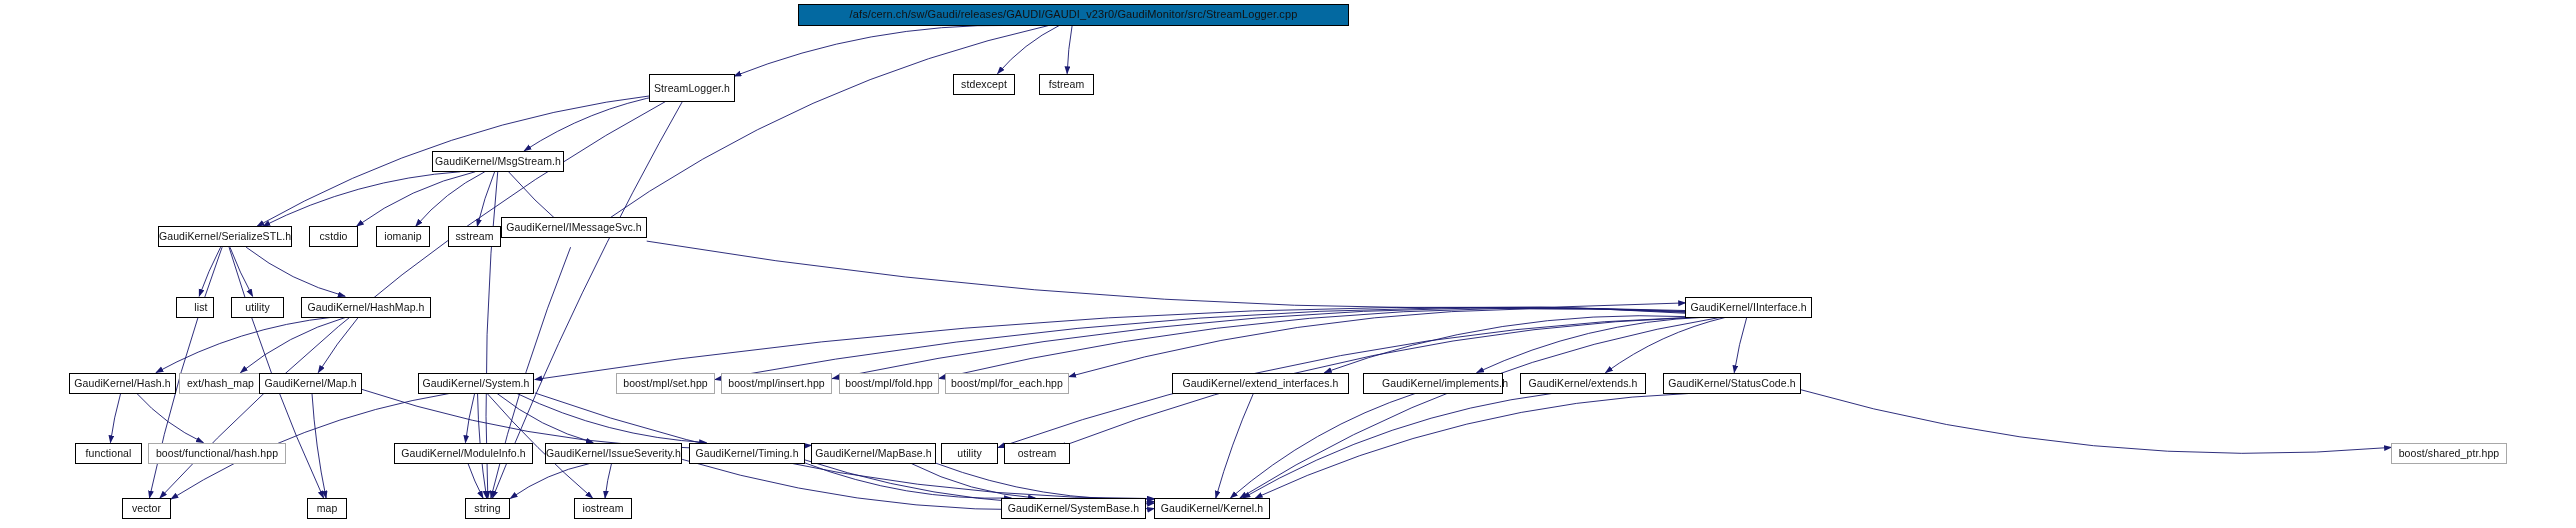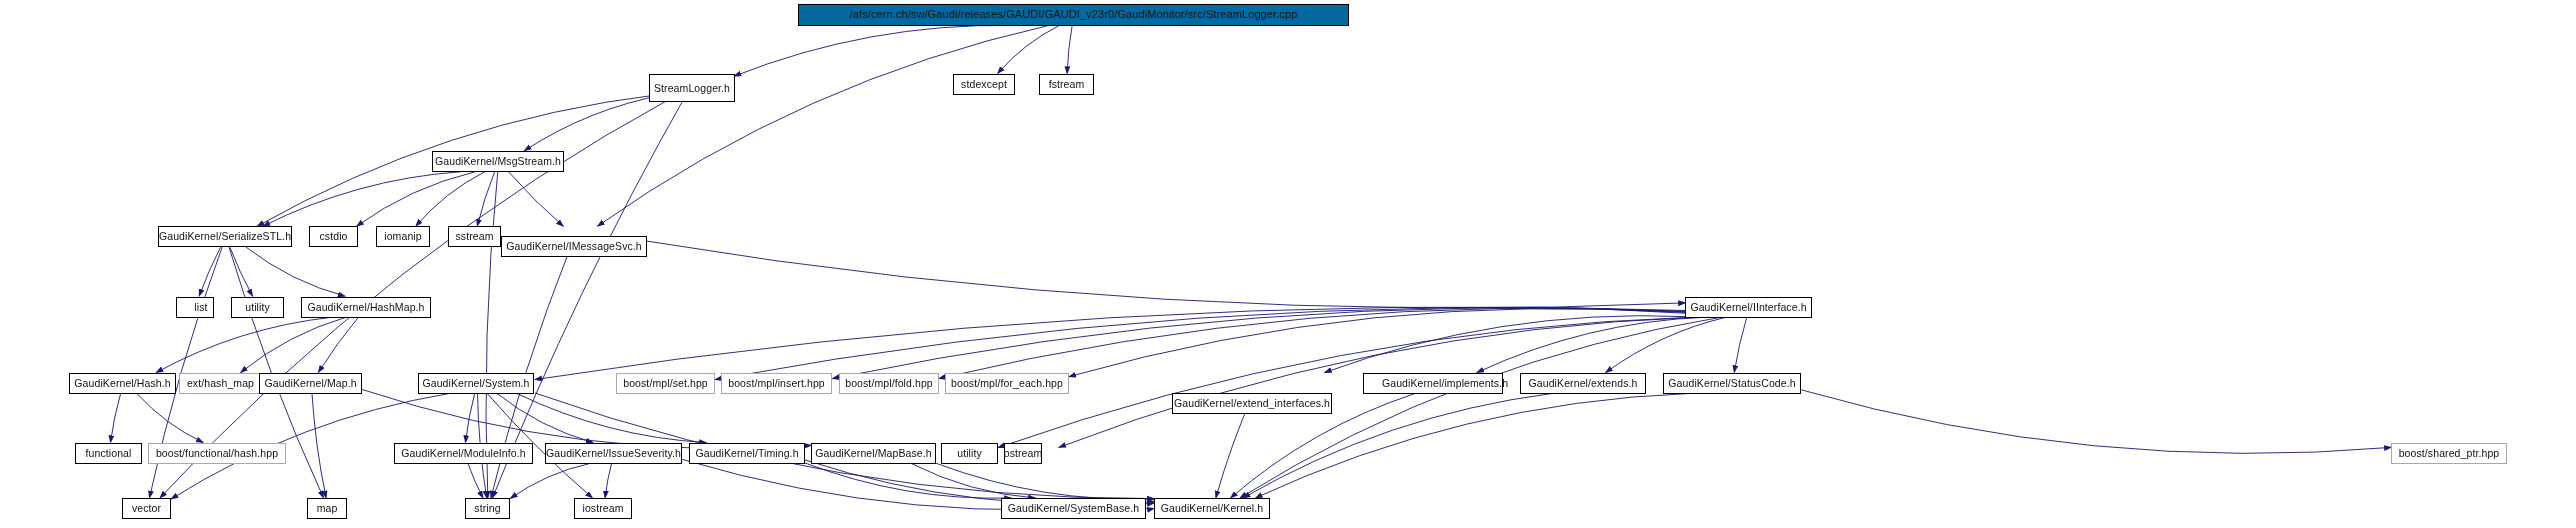--- a/index.html
+++ b/index.html
@@ -150,21 +150,21 @@
       </div>
       <div class="graph-node solid" style="left: 309px; top: 226px; width: 49px; height: 21px;">
         <span class="node-label">cstdio</span>
       </div>
       <div class="graph-node solid" style="left: 376px; top: 226px; width: 54px; height: 21px;">
         <span class="node-label">iomanip</span>
       </div>
       <div class="graph-node solid" style="left: 448px; top: 226px; width: 53px; height: 21px;">
         <span class="node-label">sstream</span>
       </div>
-      <div class="graph-node solid" style="left: 501px; top: 236px; width: 146px; height: 21px;">
+      <div class="graph-node solid" style="left: 501px; top: 217px; width: 146px; height: 21px;">
         <span class="node-label">GaudiKernel/IMessageSvc.h</span>
       </div>
       <div class="graph-node solid" style="left: 176px; top: 297px; width: 38px; height: 21px; justify-content: flex-end;">
         <span class="node-label">list</span>
       </div>
       <div class="graph-node solid" style="left: 231px; top: 297px; width: 53px; height: 21px;">
         <span class="node-label">utility</span>
       </div>
       <div class="graph-node solid" style="left: 301px; top: 297px; width: 130px; height: 21px;">
         <span class="node-label">GaudiKernel/HashMap.h</span>
@@ -189,21 +189,21 @@
       </div>
       <div class="graph-node faded" style="left: 721px; top: 373px; width: 111px; height: 21px;">
         <span class="node-label">boost/mpl/insert.hpp</span>
       </div>
       <div class="graph-node faded" style="left: 839px; top: 373px; width: 100px; height: 21px;">
         <span class="node-label">boost/mpl/fold.hpp</span>
       </div>
       <div class="graph-node faded" style="left: 945px; top: 373px; width: 124px; height: 21px;">
         <span class="node-label">boost/mpl/for_each.hpp</span>
       </div>
-      <div class="graph-node solid" style="left: 1172px; top: 393px; width: 160px; height: 21px;">
+      <div class="graph-node solid" style="left: 1172px; top: 373px; width: 177px; height: 21px;">
         <span class="node-label">GaudiKernel/extend_interfaces.h</span>
       </div>
       <div class="graph-node solid" style="left: 1363px; top: 373px; width: 140px; height: 21px; padding-left: 24px;">
         <span class="node-label">GaudiKernel/implements.h</span>
       </div>
       <div class="graph-node solid" style="left: 1520px; top: 373px; width: 126px; height: 21px;">
         <span class="node-label">GaudiKernel/extends.h</span>
       </div>
       <div class="graph-node solid" style="left: 1663px; top: 373px; width: 138px; height: 21px;">
         <span class="node-label">GaudiKernel/StatusCode.h</span>
@@ -222,21 +222,21 @@
       </div>
       <div class="graph-node solid" style="left: 689px; top: 443px; width: 116px; height: 21px;">
         <span class="node-label">GaudiKernel/Timing.h</span>
       </div>
       <div class="graph-node solid" style="left: 811px; top: 443px; width: 125px; height: 21px;">
         <span class="node-label">GaudiKernel/MapBase.h</span>
       </div>
       <div class="graph-node solid" style="left: 941px; top: 443px; width: 57px; height: 21px;">
         <span class="node-label">utility</span>
       </div>
-      <div class="graph-node solid" style="left: 1004px; top: 443px; width: 38px; height: 21px;">
+      <div class="graph-node solid" style="left: 1004px; top: 443px; width: 66px; height: 21px;">
         <span class="node-label">ostream</span>
       </div>
       <div class="graph-node faded" style="left: 2391px; top: 443px; width: 116px; height: 21px;">
         <span class="node-label">boost/shared_ptr.hpp</span>
       </div>
       <div class="graph-node solid" style="left: 122px; top: 498px; width: 49px; height: 21px;">
         <span class="node-label">vector</span>
       </div>
       <div class="graph-node solid" style="left: 307px; top: 498px; width: 40px; height: 21px;">
         <span class="node-label">map</span>

